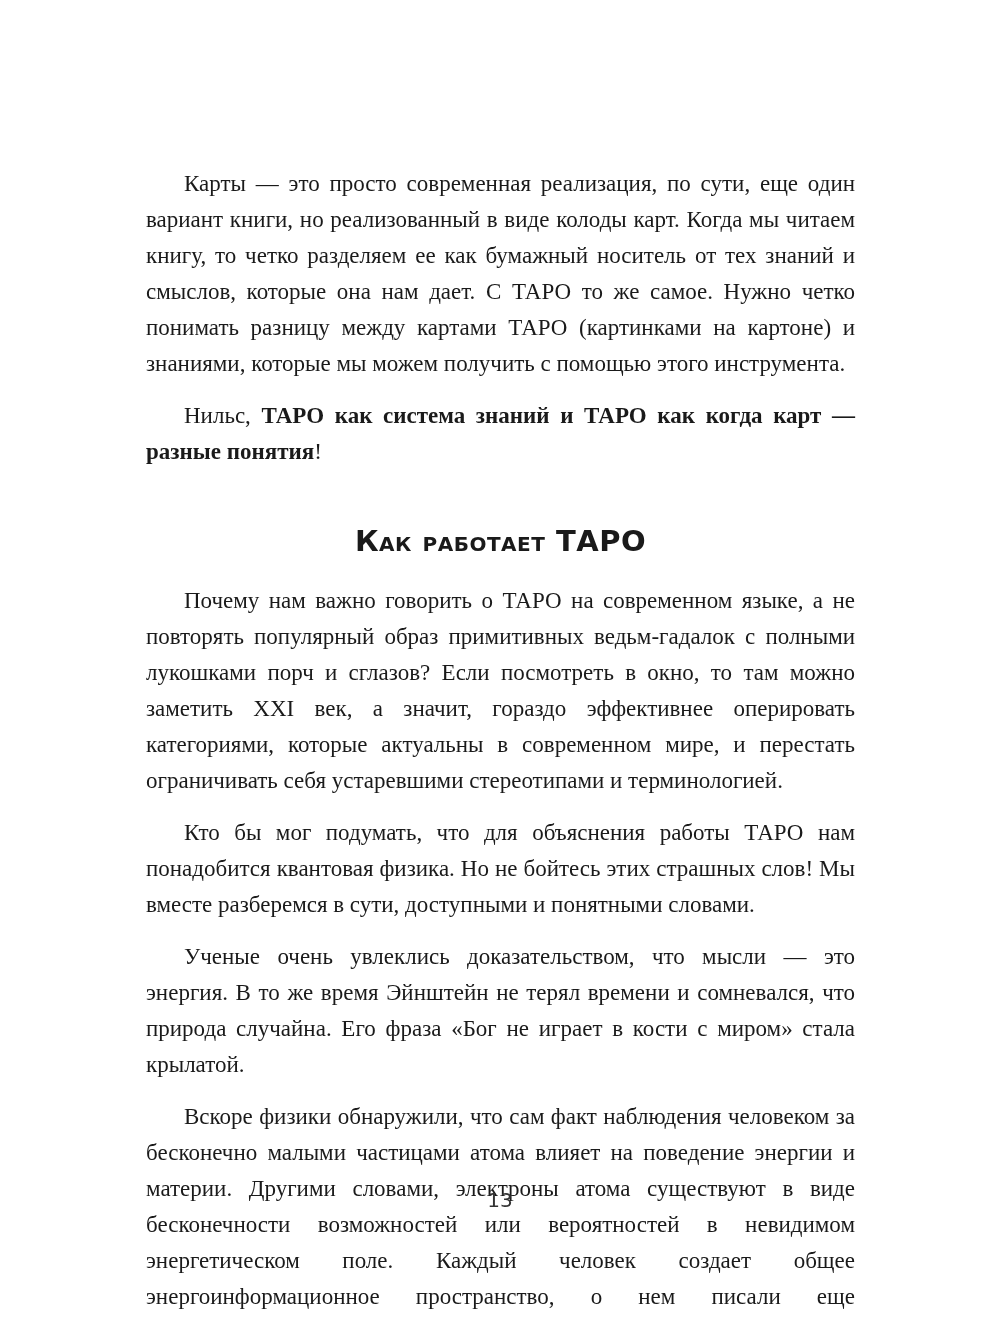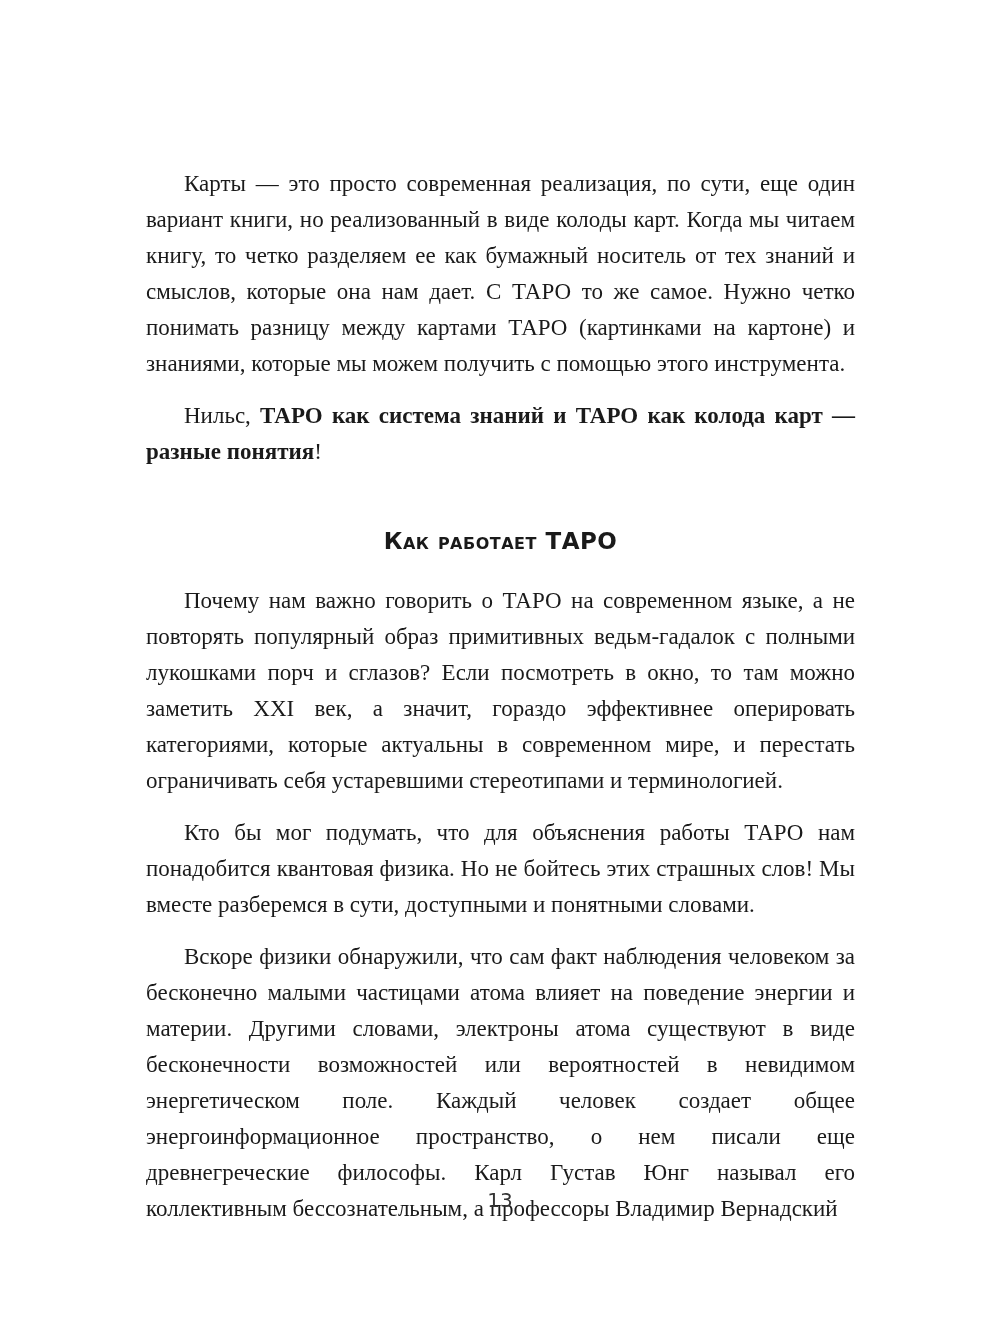--- a/index.html
+++ b/index.html
@@ -20,21 +20,21 @@
       text-align: justify;
       text-align-last: left;
       hyphens: manual;
     }
     .para b { font-weight: bold; }
     .heading {
       margin: 53px 0 24px 0;
       text-align: center;
       font-family: "DejaVu Sans", "Liberation Sans", sans-serif;
       font-weight: bold;
-      font-size: 23px;
+      font-size: 29px;
       line-height: 36px;
       color: #1a1a1a;
       font-variant: small-caps;
       letter-spacing: 0.5px;
     }
     .heading .line { display: block; }
     .page-number {
       position: absolute;
       left: 0;
       width: 1000px;
@@ -43,24 +43,25 @@
       font-family: "DejaVu Sans", "Liberation Sans", sans-serif;
       font-size: 20px;
       color: #333333;
     }
   </style>
 </head>
 <body>
 
 <div class="page">
   <p class="para">Карты — это просто современная реализация, по сути, еще один вари­ант книги, но реализованный в виде колоды карт. Когда мы читаем книгу, то четко разделяем ее как бумажный носитель от тех знаний и смыслов, ко­торые она нам дает. С ТАРО то же самое. Нужно четко понимать разницу между картами ТАРО (картинками на картоне) и знаниями, которые мы можем получить с помощью этого инструмента.</p>
-  <p class="para"><span>Нильс, </span><b>ТАРО как система знаний и ТАРО как колода карт — разные понятия</b><span>!</span></p>
+  <p class="para"><span>Нильс, </span><b>ТАРО как система знаний и ТАРО как когда карт — разные понятия</b><span>!</span></p>
 
   <h2 class="heading">
     <span class="line">Как работает ТАРО</span>
   </h2>
 
   <p class="para">Почему нам важно говорить о ТАРО на современном языке, а не по­вторять популярный образ примитивных ведьм-гадалок с полными лукош­ками порч и сглазов? Если посмотреть в окно, то там можно заметить XXI век, а значит, гораздо эффективнее оперировать категориями, которые ак­туальны в современном мире, и перестать ограничивать себя устаревшими стереотипами и терминологией.</p>
   <p class="para">Кто бы мог подумать, что для объяснения работы ТАРО нам понадо­бится квантовая физика. Но не бойтесь этих страшных слов! Мы вместе разберемся в сути, доступными и понятными словами.</p>
+  <p class="para">Ученые очень увлеклись доказательством, что мысли — это энергия. В то же время Эйнштейн не терял времени и сомневался, что природа слу­чайна. Его фраза «Бог не играет в кости с миром» стала крылатой.</p>
   <p class="para">Вскоре физики обнаружили, что сам факт наблюдения человеком за бесконечно малыми частицами атома влияет на поведение энергии и ма­терии. Другими словами, электроны атома существуют в виде бесконеч­ности возможностей или вероятностей в невидимом энергетическом поле. Каждый человек создает общее энергоинформационное пространство, о нем писали еще древнегреческие философы. Карл Густав Юнг называл его коллективным бессознательным, а профессоры Владимир Вернадский</p>
 </div>
 
 <div class="page-number">13</div>
 
 </body></html>

